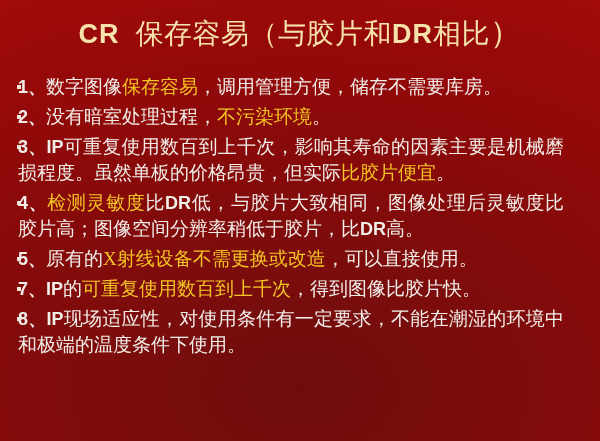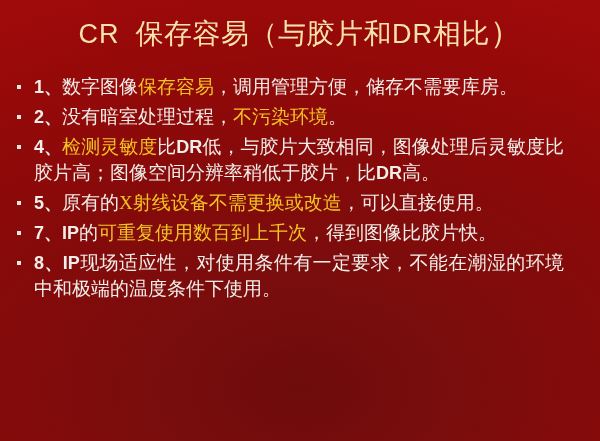--- a/index.html
+++ b/index.html
@@ -37,42 +37,42 @@
   .title-text {
     display: inline-block;
     font-size: 28px;
     line-height: 34px;
     color: #f6e3ab;
     letter-spacing: 0.5px;
     font-family: "Liberation Serif", "DejaVu Serif", serif;
   }
   .title-latin {
     font-family: "Liberation Sans", "DejaVu Sans", sans-serif;
-    font-weight: normal;
+    font-weight: bold;
     font-size: 27px;
     letter-spacing: 1px;
   }
   .title-gap {
     display: inline-block;
     width: 16px;
   }
   .title-paren {
     font-size: 31px;
   }
 
   
   #body-list {
     position: absolute;
     left: 0;
     top: 74px;
     width: 600px;
   }
   .bullet-item {
     position: relative;
-    padding-left: 34px;
+    padding-left: 18px;
     padding-right: 36px;
     margin-bottom: 4px;
     color: #f1eee9;
     font-size: 19px;
     line-height: 26px;
     text-align: justify;
     text-justify: inter-ideograph;
   }
   .bullet-marker {
     position: absolute;
@@ -110,20 +110,21 @@
       <div class="bullet-item">
         <span class="bullet-marker"></span>
         <span class="item-text"><span class="lat">1、</span><span>数字图像</span><span class="hl">保存容易</span><span>，调用管理方便，储存不需要库房。</span></span>
       </div>
       <div class="bullet-item">
         <span class="bullet-marker"></span>
         <span class="item-text"><span class="lat">2、</span><span>没有暗室处理过程，</span><span class="hl">不污染环境</span><span>。</span></span>
       </div>
       <div class="bullet-item">
         <span class="bullet-marker"></span>
+        <span class="item-text"><span class="lat">3、</span><span class="lat">IP</span><span>可重复使用数百到上千次，影响其寿命的因素主要是机械磨损程度。虽然单板的价格昂贵，但实际</span><span class="hl">比胶片便宜</span><span>。</span></span>
       </div>
       <div class="bullet-item">
         <span class="bullet-marker"></span>
         <span class="item-text"><span class="lat">4、</span><span class="hl">检测灵敏度</span><span>比</span><span class="lat">DR</span><span>低，与胶片大致相同，图像处理后灵敏度比胶片高；图像空间分辨率稍低于胶片，比</span><span class="lat">DR</span><span>高。</span></span>
       </div>
       <div class="bullet-item">
         <span class="bullet-marker"></span>
         <span class="item-text"><span class="lat">5、</span><span>原有的</span><span class="hl lat-serif">X</span><span class="hl">射线设备不需更换或改造</span><span>，可以直接使用。</span></span>
       </div>
       <div class="bullet-item">

